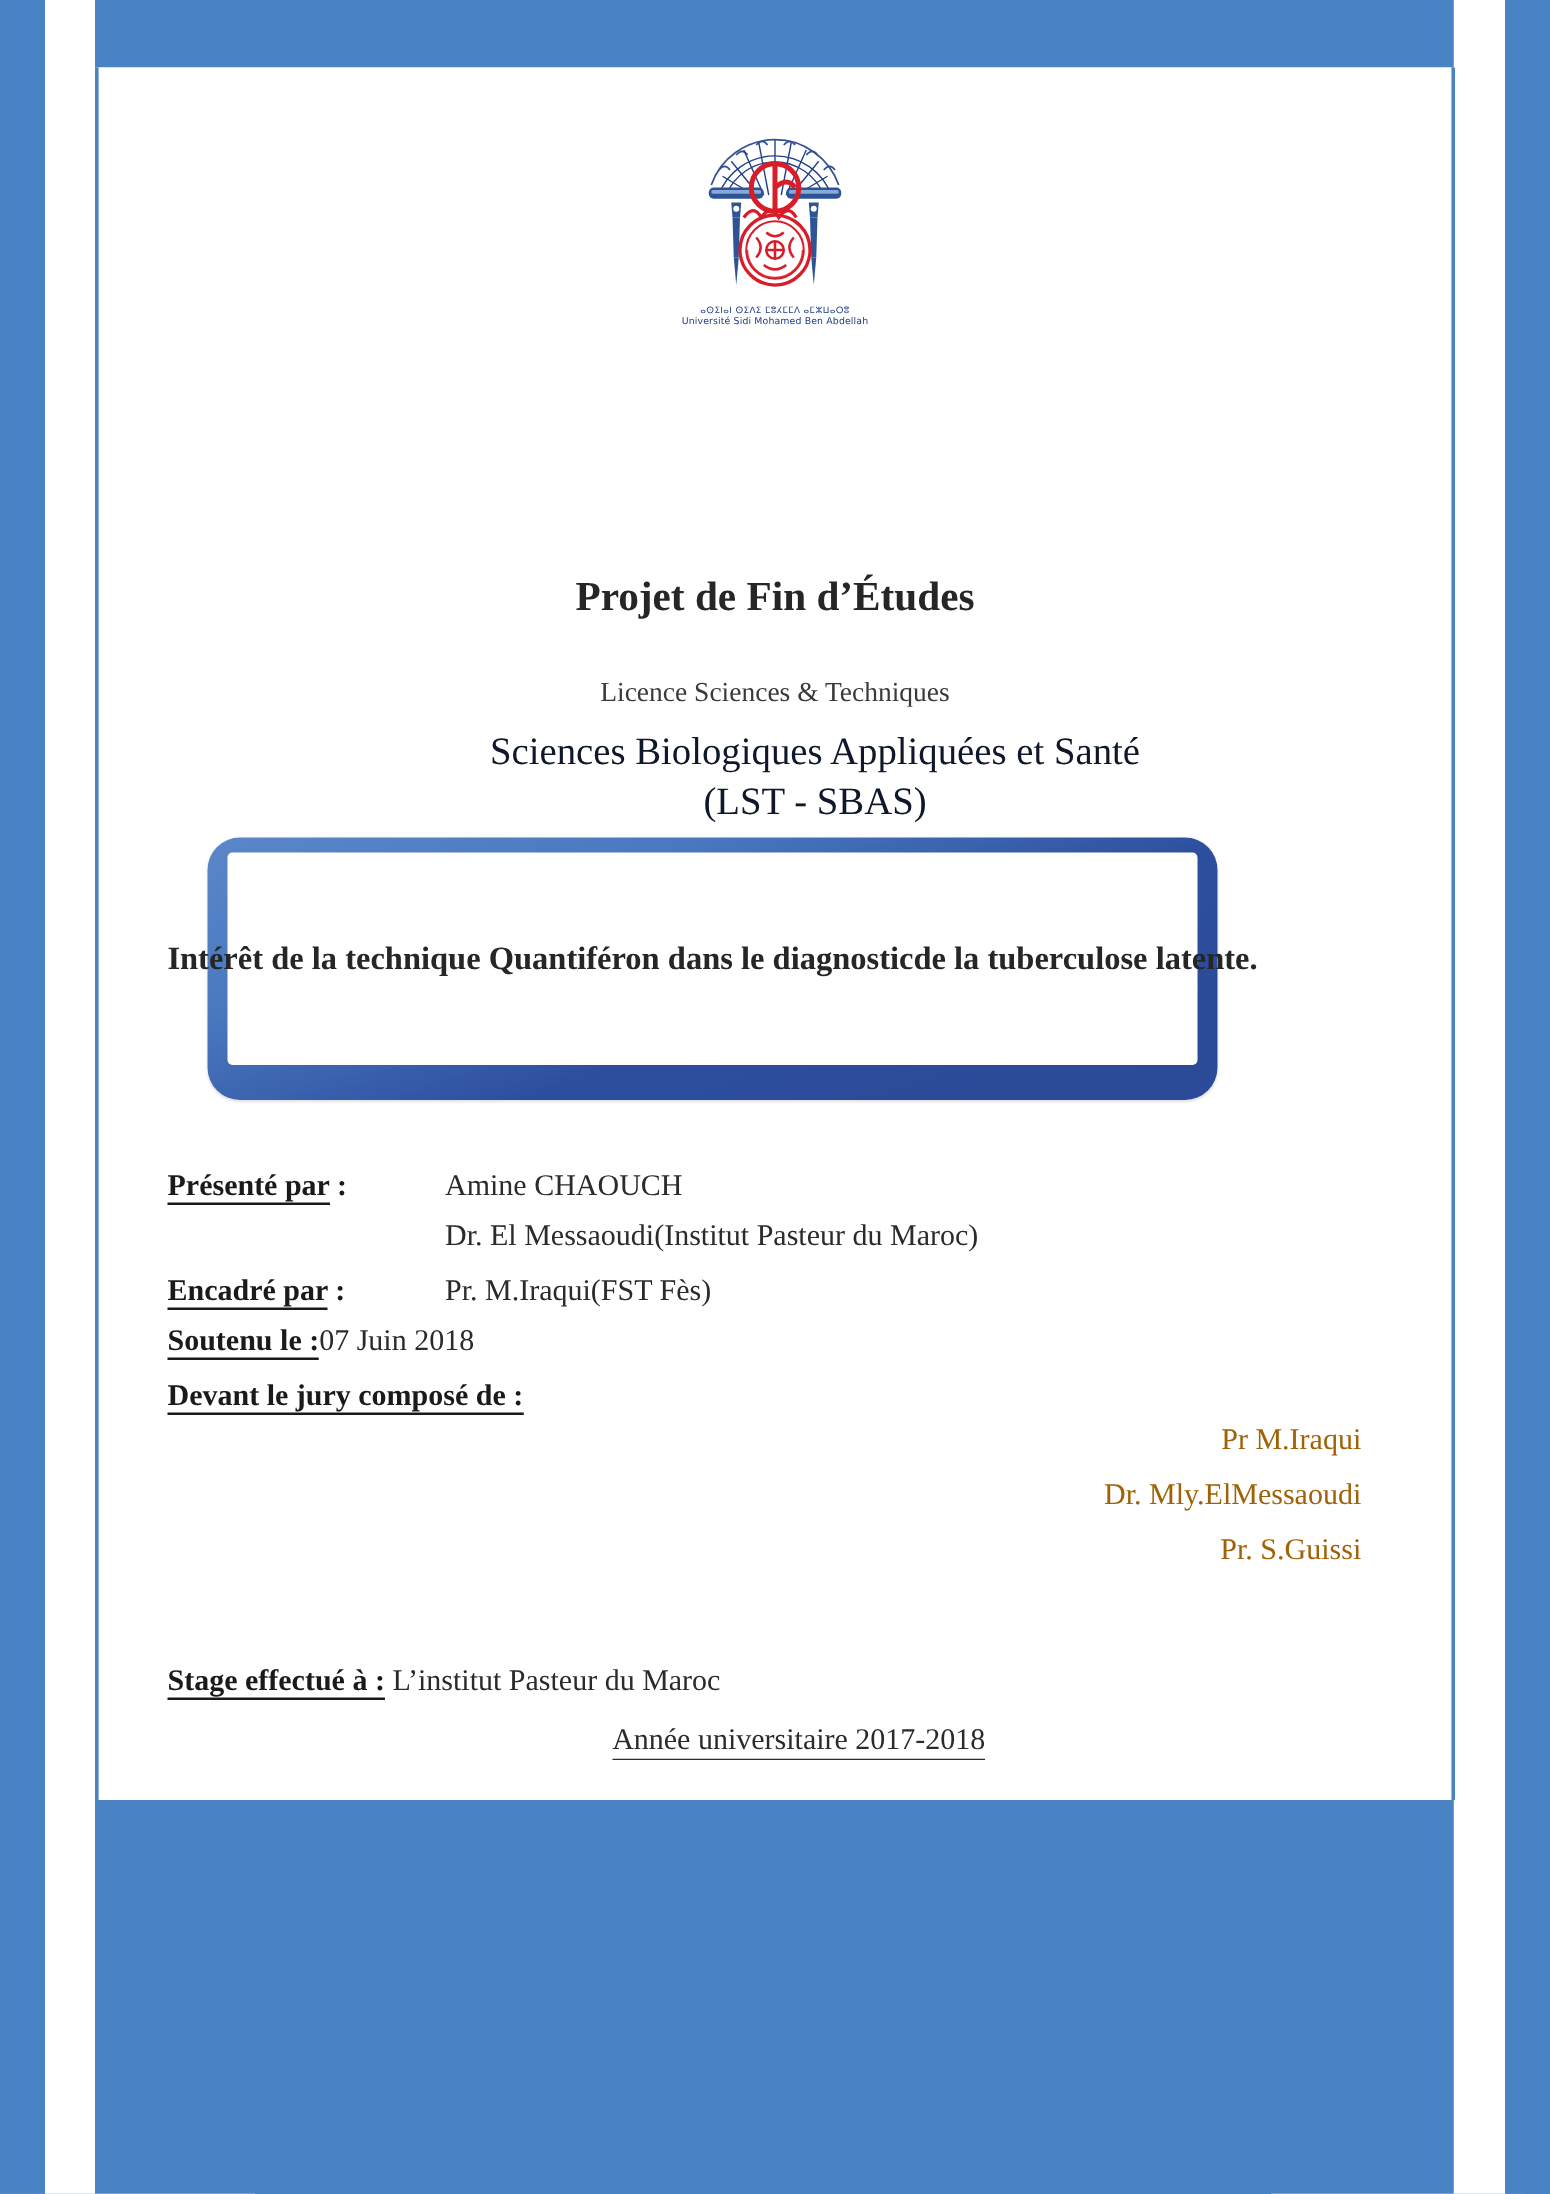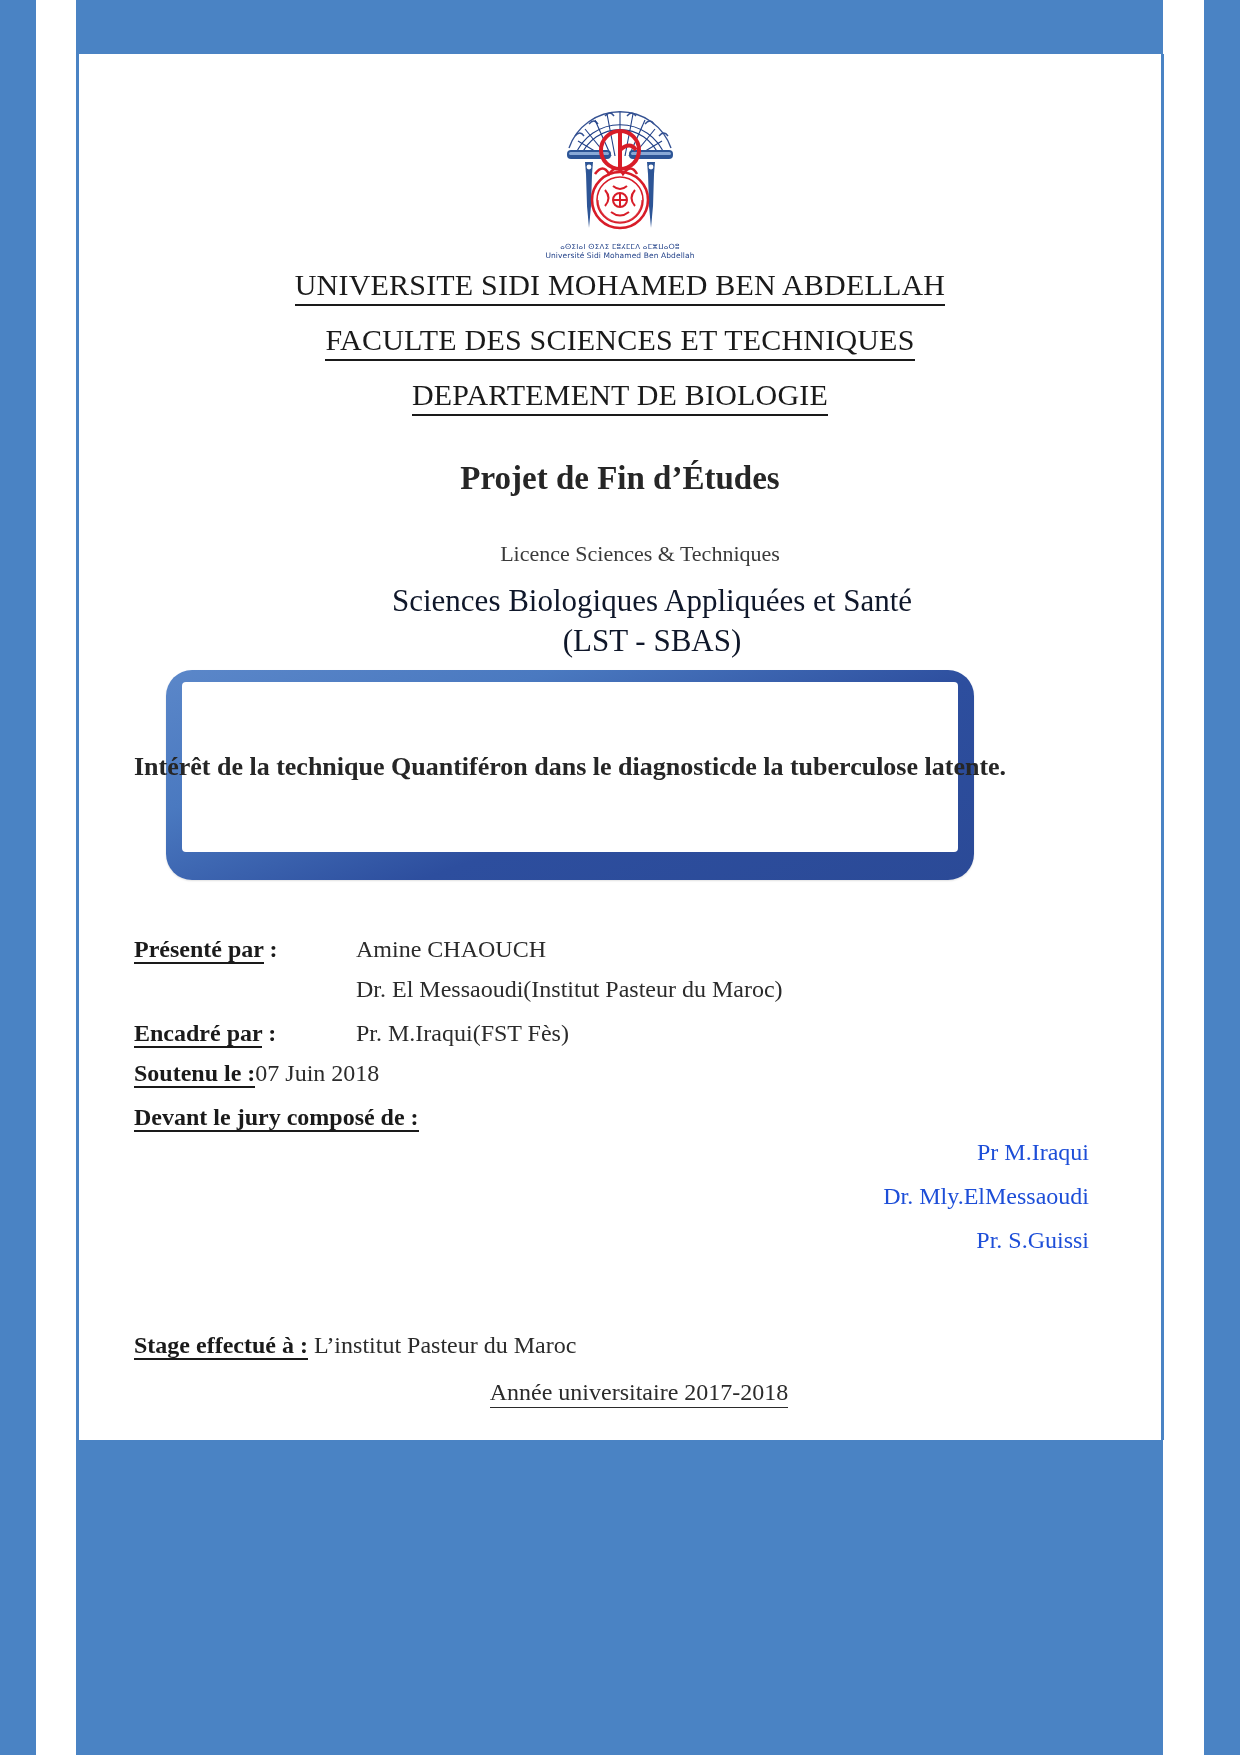--- a/index.html
+++ b/index.html
@@ -122,21 +122,20 @@
 
   .licence {
     position: absolute;
     left: 0;
     top: 487px;
     width: 1082px;
     text-align: center;
     font-family: "Liberation Serif", serif;
     font-size: 22px;
     color: #3a3a3a;
-    padding-left: 20px;
   }
 
   .filiere {
     position: absolute;
     left: 0;
     top: 527px;
     width: 1082px;
     text-align: center;
     font-family: "Liberation Serif", serif;
     font-size: 31px;
@@ -209,21 +208,21 @@
   .row-gap { margin-bottom: 17px; }
 
   .jury {
     position: absolute;
     left: 55px;
     top: 1085px;
     width: 955px;
     text-align: right;
     font-family: "Liberation Serif", serif;
     font-size: 24px;
-    color: #1d4ed8;
+    color: #a16207;
   }
   .jury div { margin-bottom: 17px; white-space: nowrap; }
 
   .stage {
     position: absolute;
     left: 55px;
     top: 1278px;
     width: 1010px;
     font-family: "Liberation Serif", serif;
     font-size: 24px;
@@ -325,31 +324,20 @@
           <g stroke="#d81c28" stroke-width="1.2" fill="none" opacity="0.85">
             <path d="M53 122 A22 22 0 0 0 97 122"></path>
           </g>
         </g>
       </svg>
     </div>
     <div class="logo-caption-ar">ⴰⵙⵉⵏⴰⵏ ⵙⵉⴷⵉ ⵎⵓⵃⵎⵎⴷ ⴰⵎⵣⵡⴰⵔⵓ</div>
     <div class="logo-caption-fr">Université Sidi Mohamed Ben Abdellah</div>
   </div>
 
-  <div class="head-block">
-    <div class="head-line">
-      <span class="u">UNIVERSITE SIDI MOHAMED BEN ABDELLAH</span>
-    </div>
-    <div class="head-line">
-      <span class="u">FACULTE  DES  SCIENCES  ET  TECHNIQUES</span>
-    </div>
-    <div class="head-line">
-      <span class="u">DEPARTEMENT DE BIOLOGIE</span>
-    </div>
-  </div>
 
   <div class="pfe">Projet de Fin d’Études</div>
 
   <div class="licence">Licence Sciences &amp; Techniques</div>
 
   <div class="filiere">
     <div>Sciences Biologiques Appliquées et Santé</div>
     <div>(LST - SBAS)</div>
   </div>
 

